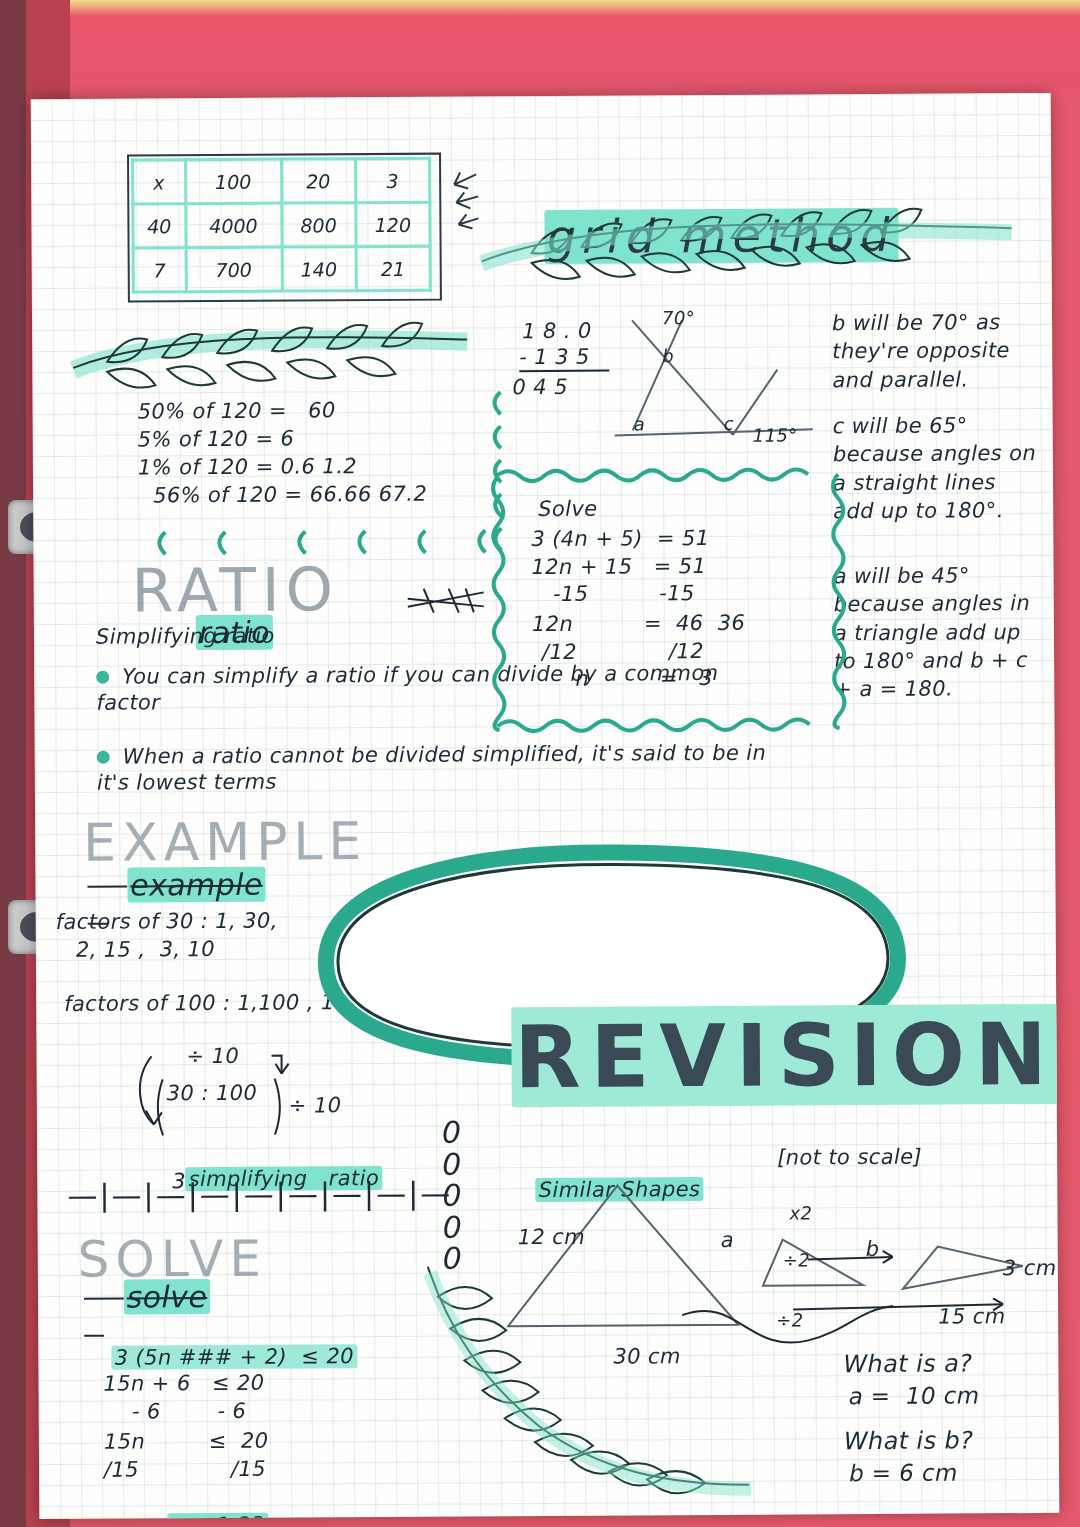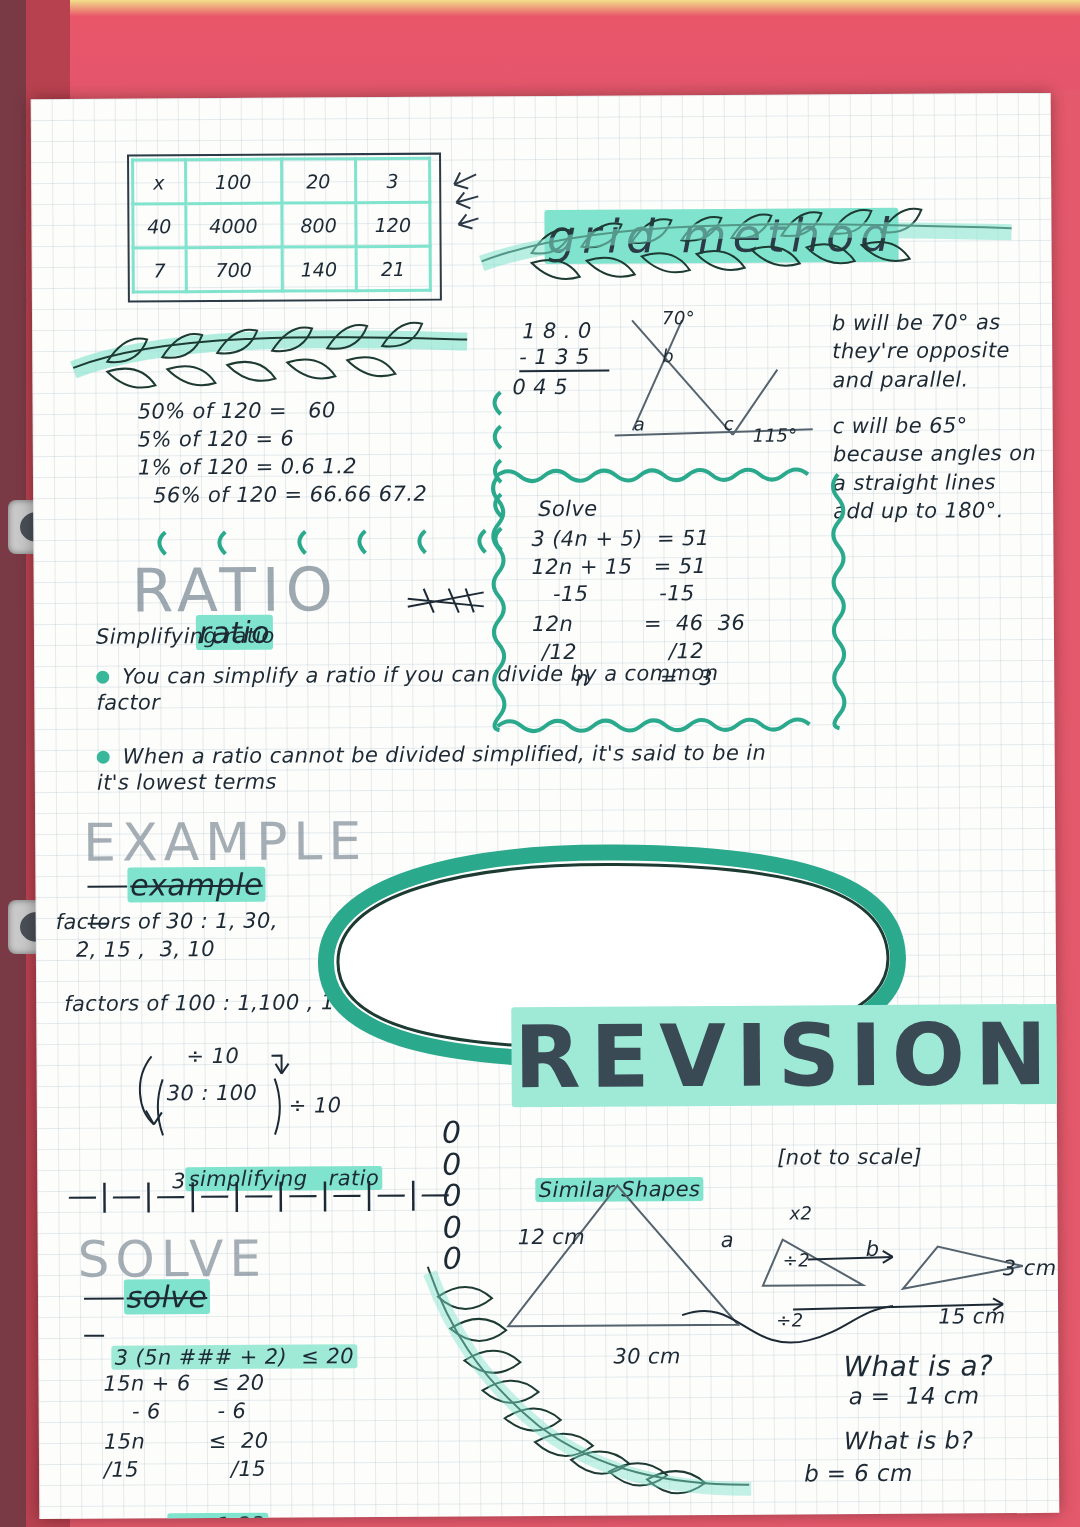--- a/index.html
+++ b/index.html
@@ -179,20 +179,21 @@
     </g>
   </svg>
   <div class="ink hand sm" style="left:630px;top:212px;">70°</div>
   <div class="ink hand sm" style="left:630px;top:250px;">b</div>
   <div class="ink hand sm" style="left:601px;top:318px;">a</div>
   <div class="ink hand sm" style="left:691px;top:318px;">c</div>
   <div class="ink hand sm" style="left:720px;top:330px;">115°</div>
 
   <div class="ink hand med" style="left:800px;top:215px;width:200px;white-space:normal;line-height:1.35;">b will be 70° as they're opposite and parallel.</div>
   <div class="ink hand med" style="left:800px;top:318px;width:205px;white-space:normal;line-height:1.35;">c will be 65° because angles on a straight lines add up to 180°.</div>
+  <div class="ink hand med" style="left:800px;top:468px;width:210px;white-space:normal;line-height:1.35;">a will be 45° because angles in a triangle add up to 180° and b + c + a = 180.</div>
 
   <svg class="deco" style="left:455px;top:340px;width:370px;height:320px;">
     <path d="M8,40 q12,-10 24,0 q12,10 24,0 q12,-10 24,0 q12,10 24,0 q12,-10 24,0 q12,10 24,0 q12,-10 24,0 q12,10 24,0 q12,-10 24,0 q12,10 24,0 q12,-10 24,0 q12,10 24,0 q12,-10 24,0" stroke="#2aa98c" stroke-width="4" fill="none"></path>
     <path d="M8,290 q12,-10 24,0 q12,10 24,0 q12,-10 24,0 q12,10 24,0 q12,-10 24,0 q12,10 24,0 q12,-10 24,0 q12,10 24,0 q12,-10 24,0 q12,10 24,0 q12,-10 24,0 q12,10 24,0 q12,-10 24,0" stroke="#2aa98c" stroke-width="4" fill="none"></path>
     <path d="M10,40 q-10,12 0,24 q10,12 0,24 q-10,12 0,24 q10,12 0,24 q-10,12 0,24 q10,12 0,24 q-10,12 0,24 q10,12 0,24 q-10,12 0,24 q10,12 0,24 q-10,12 0,14" stroke="#2aa98c" stroke-width="4" fill="none"></path>
     <path d="M350,40 q-10,12 0,24 q10,12 0,24 q-10,12 0,24 q10,12 0,24 q-10,12 0,24 q10,12 0,24 q-10,12 0,24 q10,12 0,24 q-10,12 0,24 q10,12 0,24 q-10,12 0,14" stroke="#2aa98c" stroke-width="4" fill="none"></path>
   </svg>
 
   <div class="ink hand med" style="left:505px;top:400px;">Solve</div>
   <div class="ink hand med" style="left:498px;top:430px;">3 (4n + 5)  = 51</div>
@@ -343,22 +344,22 @@
     <path d="M40 110 L250 106" stroke="#1d2a35" stroke-width="2" fill="none"></path>
     <path d="M250 106 L240 100 M250 106 L240 112" stroke="#1d2a35" stroke-width="2" fill="none"></path>
   </svg>
   <div class="ink hand sm" style="left:752px;top:1108px;color:#1d2a35;">x2</div>
   <div class="ink hand sm" style="left:745px;top:1155px;">÷2</div>
   <div class="ink hand sm" style="left:738px;top:1215px;">÷2</div>
   <div class="ink hand med" style="left:828px;top:1142px;">b</div>
   <div class="ink hand med" style="left:965px;top:1162px;">3 cm</div>
   <div class="ink hand med" style="left:900px;top:1210px;font-style:italic;">15 cm</div>
 
-  <div class="ink hand med" style="left:805px;top:1255px;font-size:28px;">What is a?</div>
-  <div class="ink hand med" style="left:810px;top:1288px;font-size:23px;">a =  14 cm</div>
+  <div class="ink hand med" style="left:805px;top:1255px;font-size:24px;">What is a?</div>
+  <div class="ink hand med" style="left:810px;top:1288px;font-size:23px;">a =  10 cm</div>
   <div class="ink hand med" style="left:805px;top:1332px;font-size:24px;">What is b?</div>
-  <div class="ink hand med" style="left:765px;top:1365px;font-size:23px;">b = 6 cm</div>
+  <div class="ink hand med" style="left:810px;top:1365px;font-size:23px;">b = 6 cm</div>
 
   <svg class="deco" style="left:640px;top:1190px;width:220px;height:90px;">
     <path d="M4 30 C60 10, 70 70, 130 56 C170 46, 180 26, 215 22" stroke="#1d2a35" stroke-width="2" fill="none"></path>
   </svg>
 
 </div>
 
 </body></html>

